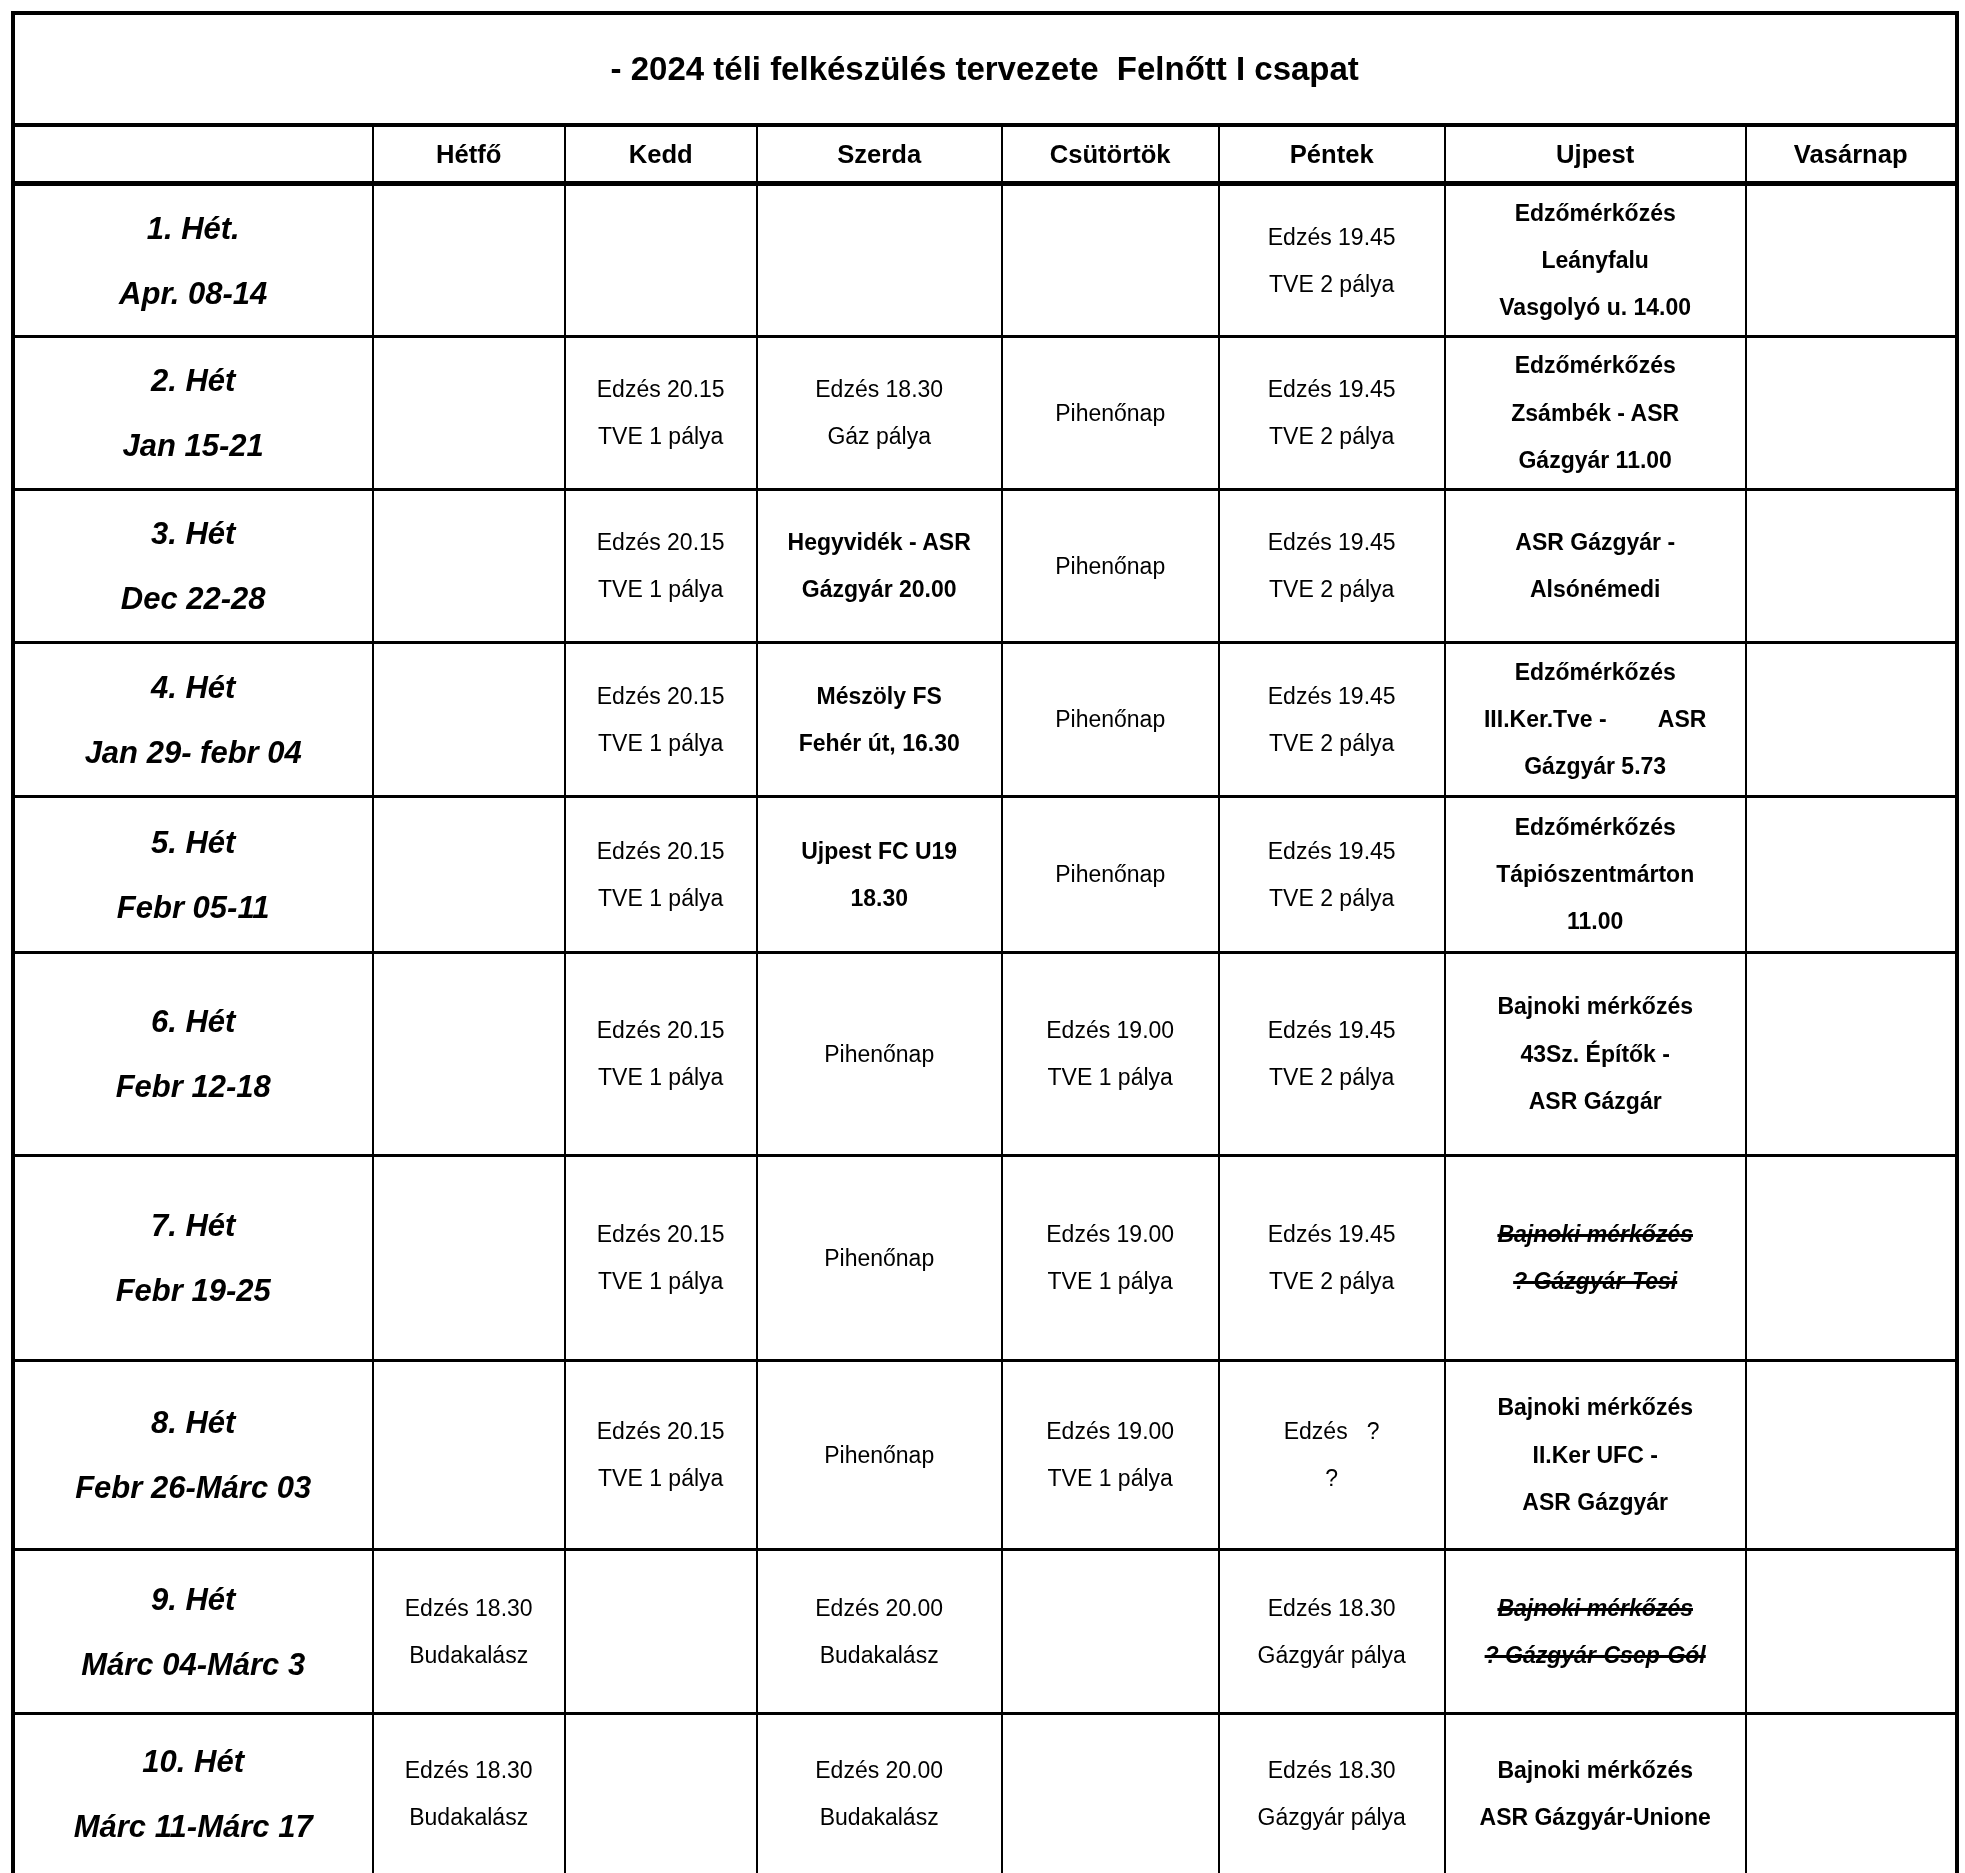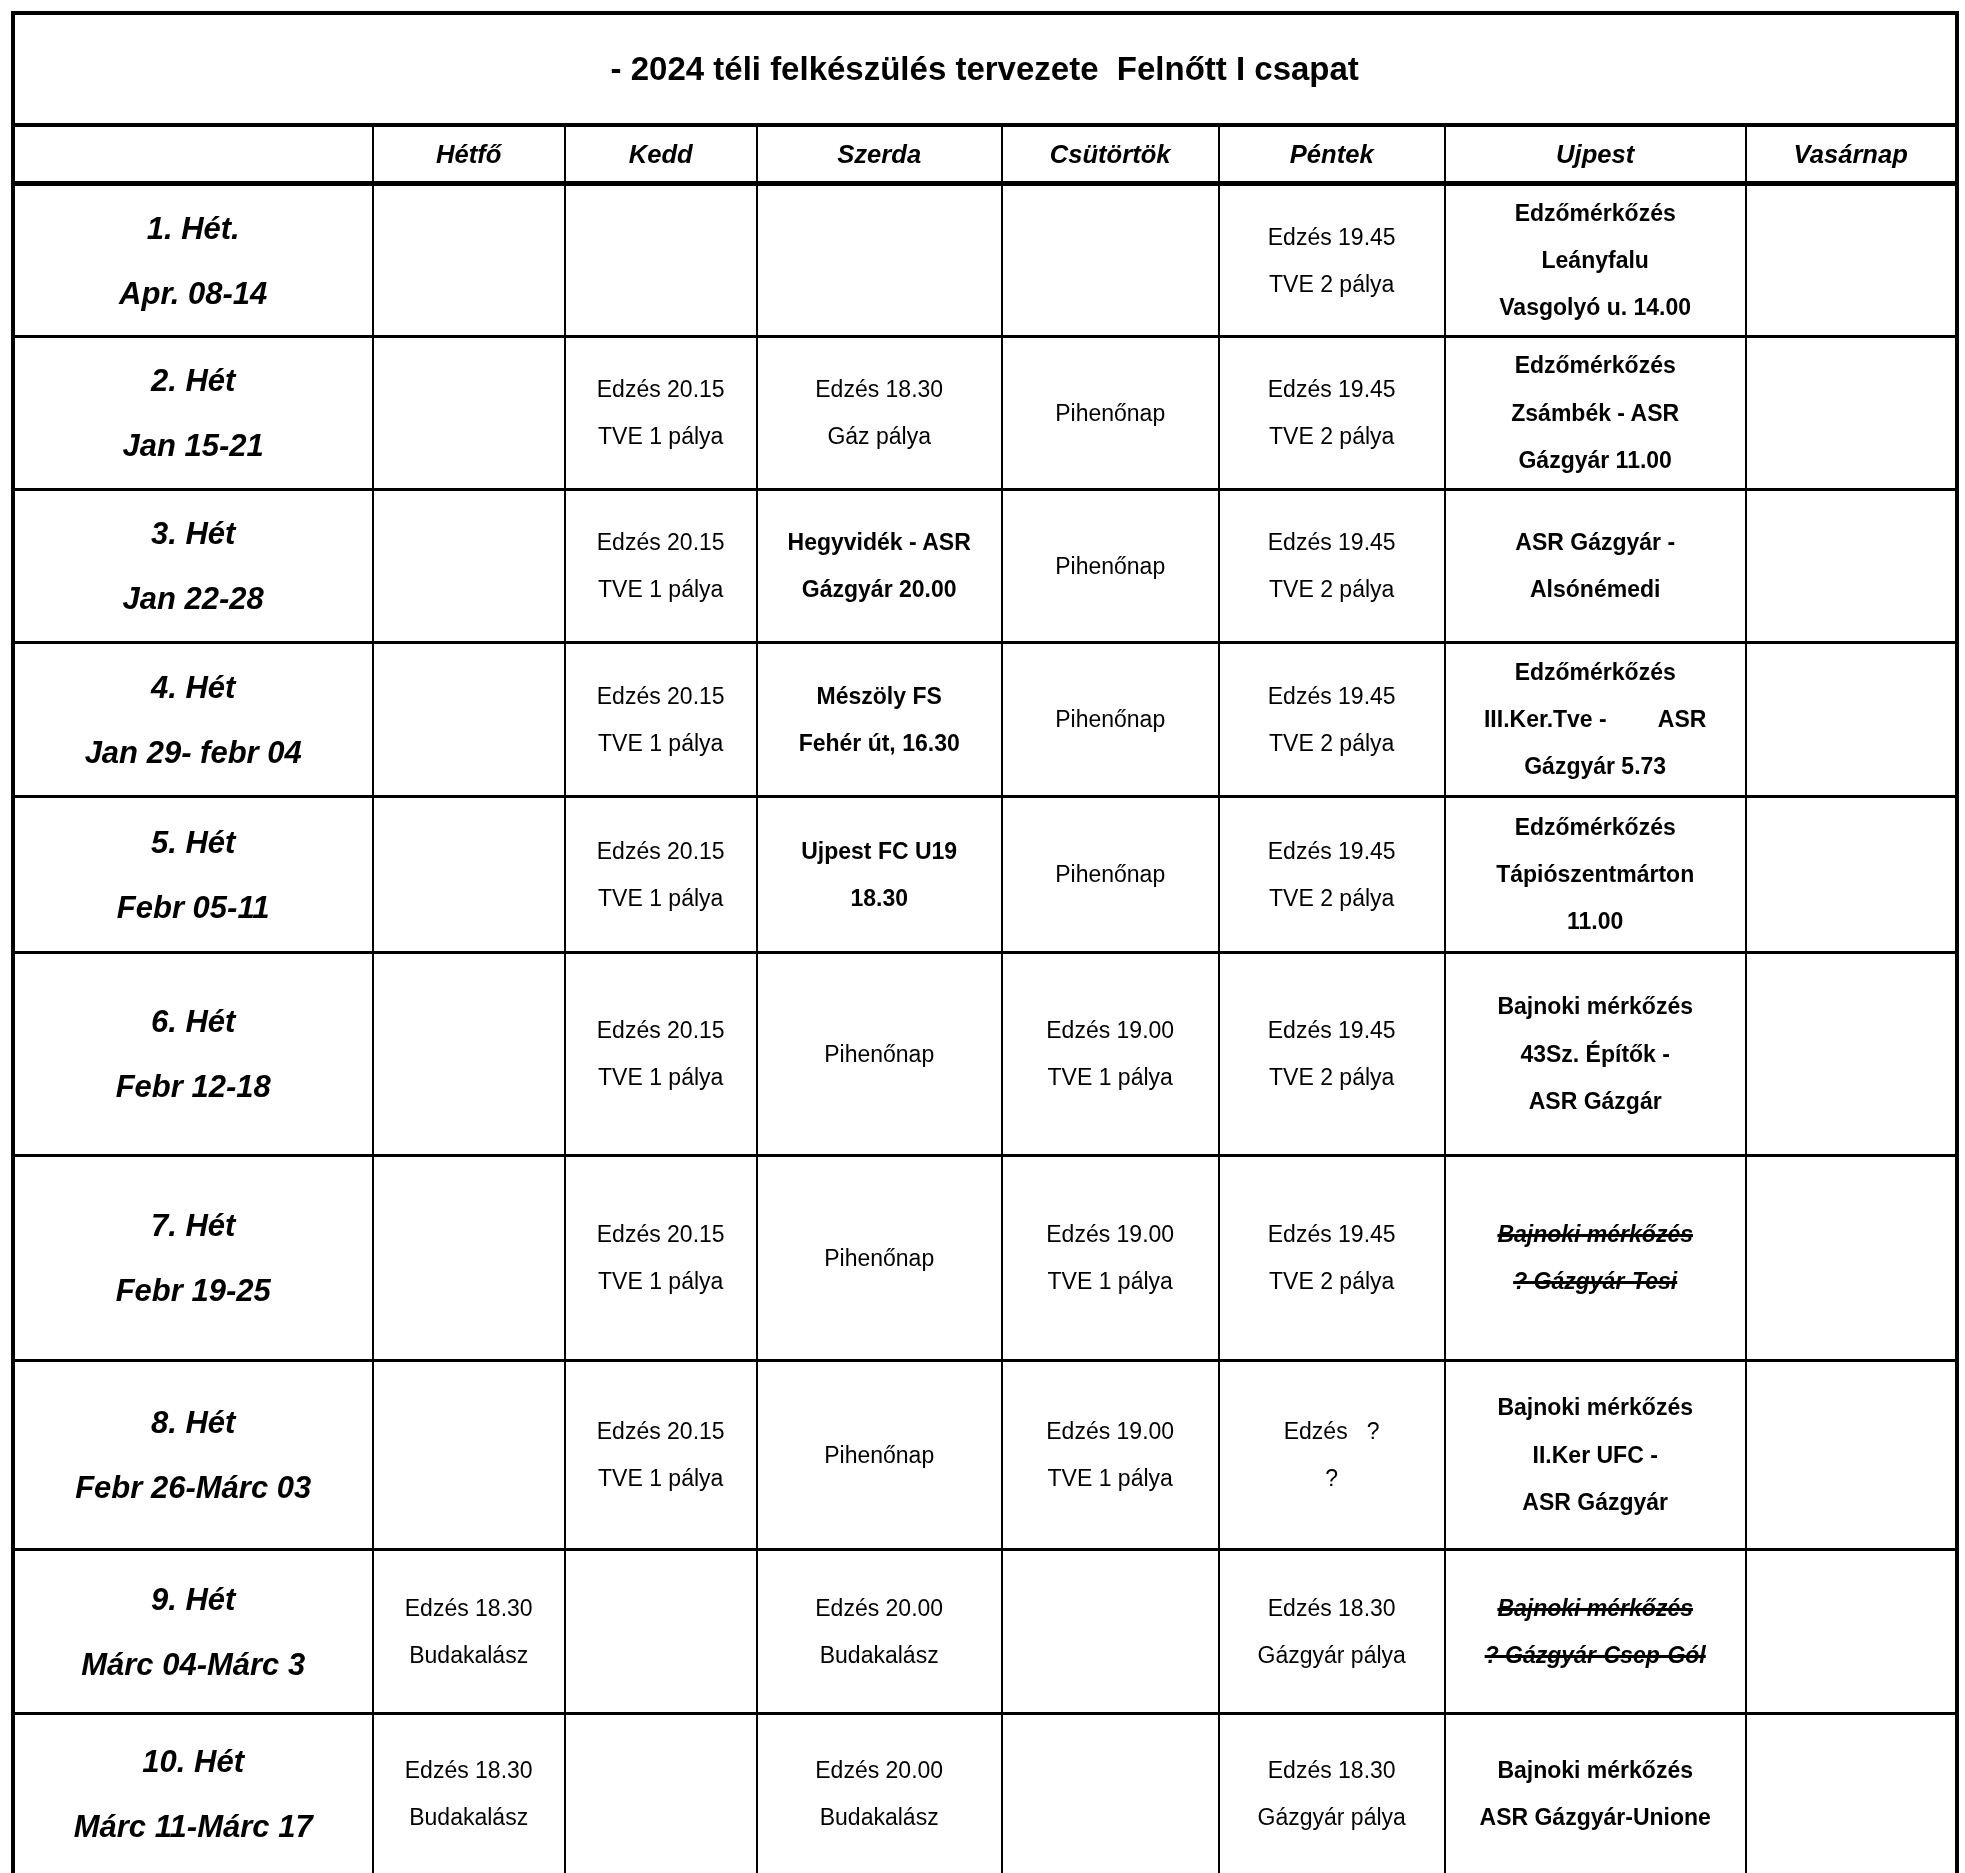--- a/index.html
+++ b/index.html
@@ -24,21 +24,21 @@
     text-align:center;
     padding:0 4.3px;
     overflow:hidden;
   }
   tr.title-row td{
     font-size:33px;font-weight:700;
     border-bottom-width:4.7px;
     letter-spacing:0;
   }
   tr.header-row th{
-    font-size:25.6px;font-weight:700;font-style:italic;
+    font-size:25.6px;font-weight:700;
     border-bottom-width:5.1px;
     line-height:1.1;
   }
   td.week-cell{
     font-size:31px;font-weight:700;font-style:italic;
     line-height:2.1;
   }
   td.day-cell{
     font-size:23px;font-weight:400;
     line-height:2.05;
@@ -96,21 +96,21 @@
       <td class="week-cell"><span class="line">2. Hét</span><br><span class="line">Jan 15-21</span></td>
       <td class="day-cell"></td>
       <td class="day-cell"><span class="line">Edzés 20.15</span><br><span class="line">TVE 1 pálya</span></td>
       <td class="day-cell"><span class="line">Edzés 18.30</span><br><span class="line">Gáz pálya</span></td>
       <td class="day-cell"><span class="line">Pihenőnap</span></td>
       <td class="day-cell"><span class="line">Edzés 19.45</span><br><span class="line">TVE 2 pálya</span></td>
       <td class="day-cell c-bold"><span class="line">Edzőmérkőzés</span><br><span class="line">Zsámbék - ASR</span><br><span class="line">Gázgyár 11.00</span></td>
       <td class="day-cell"></td>
     </tr>
     <tr style="height:153px">
-      <td class="week-cell"><span class="line">3. Hét</span><br><span class="line">Jan 22-28</span></td>
+      <td class="week-cell"><span class="line">3. Hét</span><br><span class="line">Dec 22-28</span></td>
       <td class="day-cell"></td>
       <td class="day-cell"><span class="line">Edzés 20.15</span><br><span class="line">TVE 1 pálya</span></td>
       <td class="day-cell c-bold"><span class="line">Hegyvidék - ASR</span><br><span class="line">Gázgyár 20.00</span></td>
       <td class="day-cell"><span class="line">Pihenőnap</span></td>
       <td class="day-cell"><span class="line">Edzés 19.45</span><br><span class="line">TVE 2 pálya</span></td>
       <td class="day-cell c-bold"><span class="line">ASR Gázgyár -</span><br><span class="line">Alsónémedi</span></td>
       <td class="day-cell"></td>
     </tr>
     <tr style="height:154px">
       <td class="week-cell"><span class="line">4. Hét</span><br><span class="line">Jan 29- febr 04</span></td>

